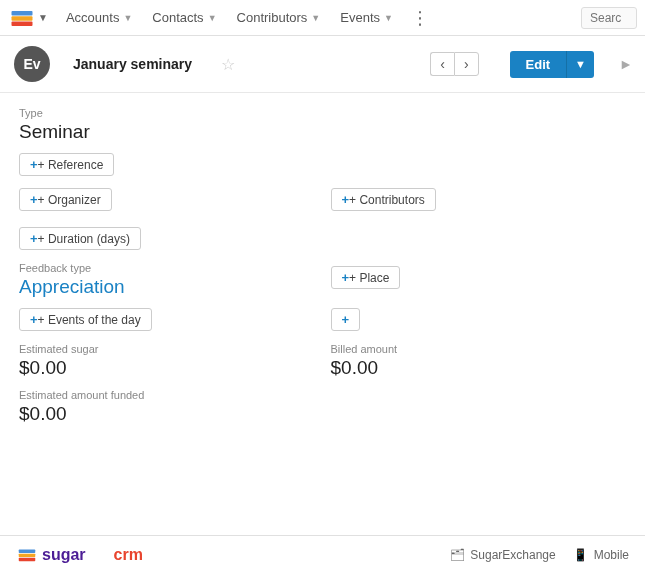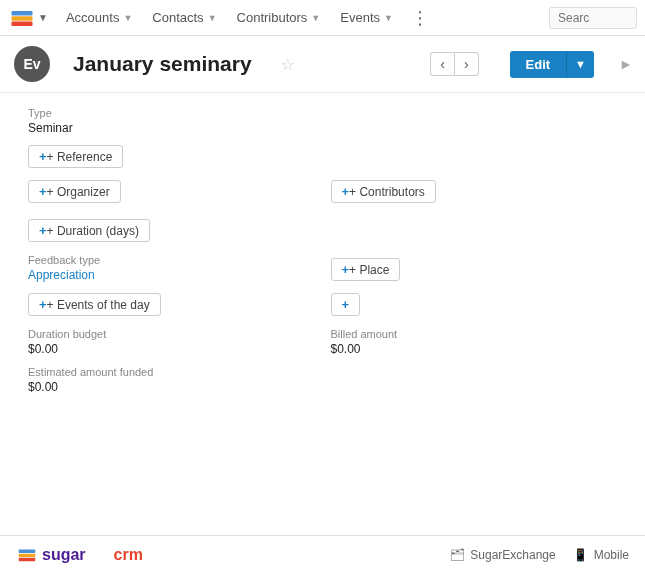--- a/index.html
+++ b/index.html
@@ -15,35 +15,35 @@
     .nav-logo svg { width: 28px; height: 28px; }
     .nav-logo-arrow { font-size: 10px; color: #666; margin-left: 2px; cursor: pointer; }
     .nav-item {
       display: flex; align-items: center; padding: 0 10px; height: 20px;
       color: #555; font-size: 13px; cursor: pointer; white-space: nowrap;
     }
     .nav-item .arrow { margin-left: 4px; font-size: 9px; color: #999; }
     .nav-more { color: #666; font-size: 18px; padding: 0 6px; cursor: pointer; margin-left: 2px; }
     .nav-search {
       margin-left: auto; border: 1px solid #ddd; border-radius: 3px;
-      padding: 3px 8px; font-size: 12px; color: #aaa; width: 88px;
+      padding: 3px 8px; font-size: 12px; color: #aaa; width: 56px;
       outline: none; background: #fafafa;
     }
 
     
     .record-header {
       display: flex; align-items: center; padding: 10px 14px;
       border-bottom: 1px solid #e8e8e8; background: #fff; gap: 23px;
     }
     .avatar {
       width: 36px; height: 36px; border-radius: 50%;
       background: #555; color: #fff; display: flex; align-items: center;
       justify-content: center; font-size: 14px; font-weight: bold; flex-shrink: 0;
     }
-    .record-title { font-size: 21px; font-weight: 600; color: #222; }
+    .record-title { font-size: 14px; font-weight: 600; color: #222; }
     .star-icon { color: #ccc; font-size: 16px; margin-left: 6px; cursor: pointer; }
     .header-spacer { flex: 1; }
     .nav-arrows { display: flex; gap: 0; margin-right: 8px; }
     .nav-arrow-btn {
       border: 1px solid #ccc; background: #fff; padding: 4px 9px;
       cursor: pointer; color: #555; font-size: 14px; line-height: 1;
     }
     .nav-arrow-btn:first-child { border-radius: 3px 0 0 3px; border-right: none; }
     .nav-arrow-btn:last-child { border-radius: 0 3px 3px 0; }
     .edit-btn-group { display: flex; align-items: stretch; }
@@ -52,30 +52,30 @@
       font-size: 13px; font-weight: 600; cursor: pointer; border-radius: 3px 0 0 3px; text-align: center;
     }
     .edit-btn-arrow {
       background: #1a82c4; color: #fff; border: none; border-left: 1px solid #1570a6;
       padding: 6px 8px; cursor: pointer; border-radius: 0 3px 3px 0; font-size: 11px;
     }
     .scroll-indicator { width: 10px; display: flex; align-items: center; justify-content: center; color: #aaa; font-size: 14px; margin-left: 4px; }
 
     
     .main-content {
-      flex: 1; overflow-y: auto; padding: 14px 28px; position: relative;
+      flex: 1; overflow-y: auto; padding: 14px 19px; position: relative;
       background: #fff;
     }
     
     .main-content::-webkit-scrollbar { width: 10px; }
     .main-content::-webkit-scrollbar-track { background: #f0f0f0; }
     .main-content::-webkit-scrollbar-thumb { background: #ccc; border-radius: 5px; }
 
     .field-label { font-size: 11px; color: #888; margin-bottom: 2px; }
-    .field-value { font-size: 12px; color: #222; font-weight: 500; margin-bottom: 10px; }
+    .field-value { font-size: 19px; color: #222; font-weight: 500; margin-bottom: 10px; }
     .field-value.blue { color: #1a82c4; }
     .field-value.date { color: #1a82c4; }
 
     .add-btn {
       display: inline-flex; align-items: center; gap: 3px;
       border: 1px solid #ccc; border-radius: 3px; padding: 3px 10px;
       background: #fff; color: #444; font-size: 12px; cursor: pointer;
       margin-bottom: 12px; white-space: nowrap;
     }
     .add-btn .plus { color: #1a82c4; font-size: 13px; font-weight: bold; }
@@ -211,21 +211,21 @@
     </div>
     <div class="col">
       <button class="add-btn">
         <span class="plus">+</span>
       </button>
     </div>
   </div>
 
   <div class="two-col">
     <div class="col">
-      <div class="field-label">Duration budget</div>
+      <div class="field-label">Estimated sugar</div>
       <div class="field-value">$0.00</div>
     </div>
     <div class="col">
       <div class="field-label">Billed amount</div>
       <div class="field-value">$0.00</div>
     </div>
   </div>
 
   <div class="section-row">
     <div class="field-label">Estimated amount funded</div>

